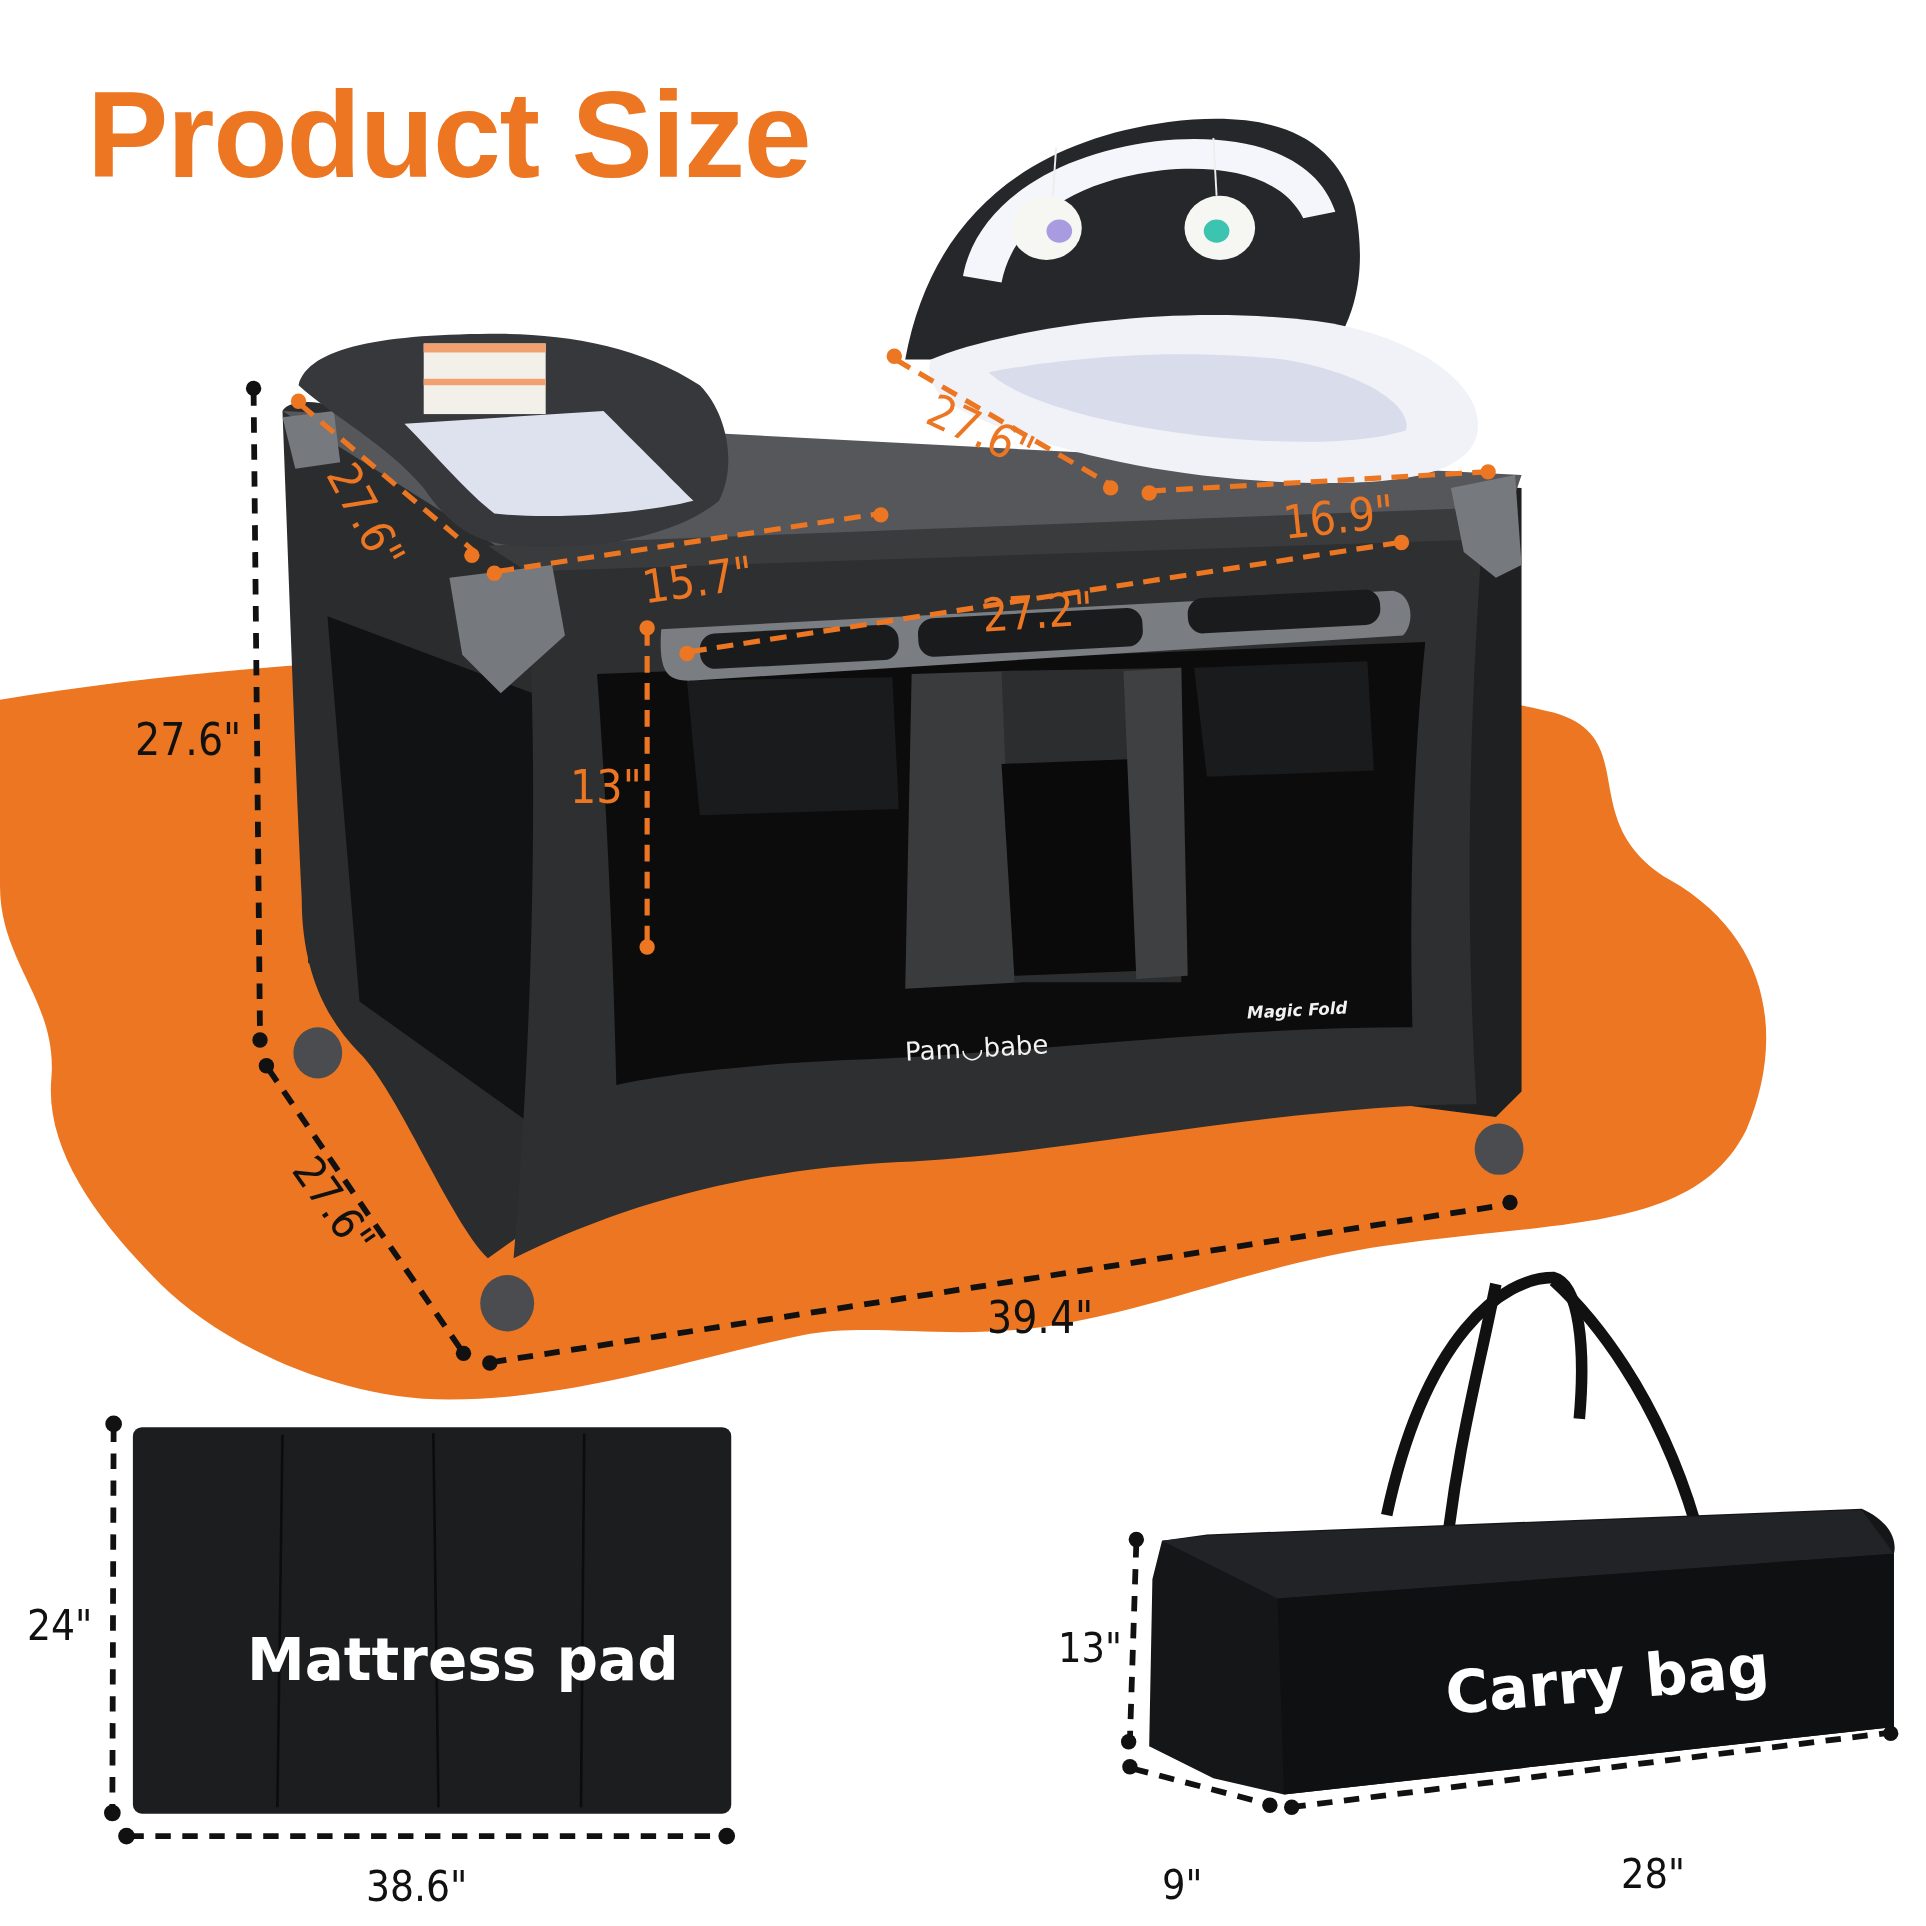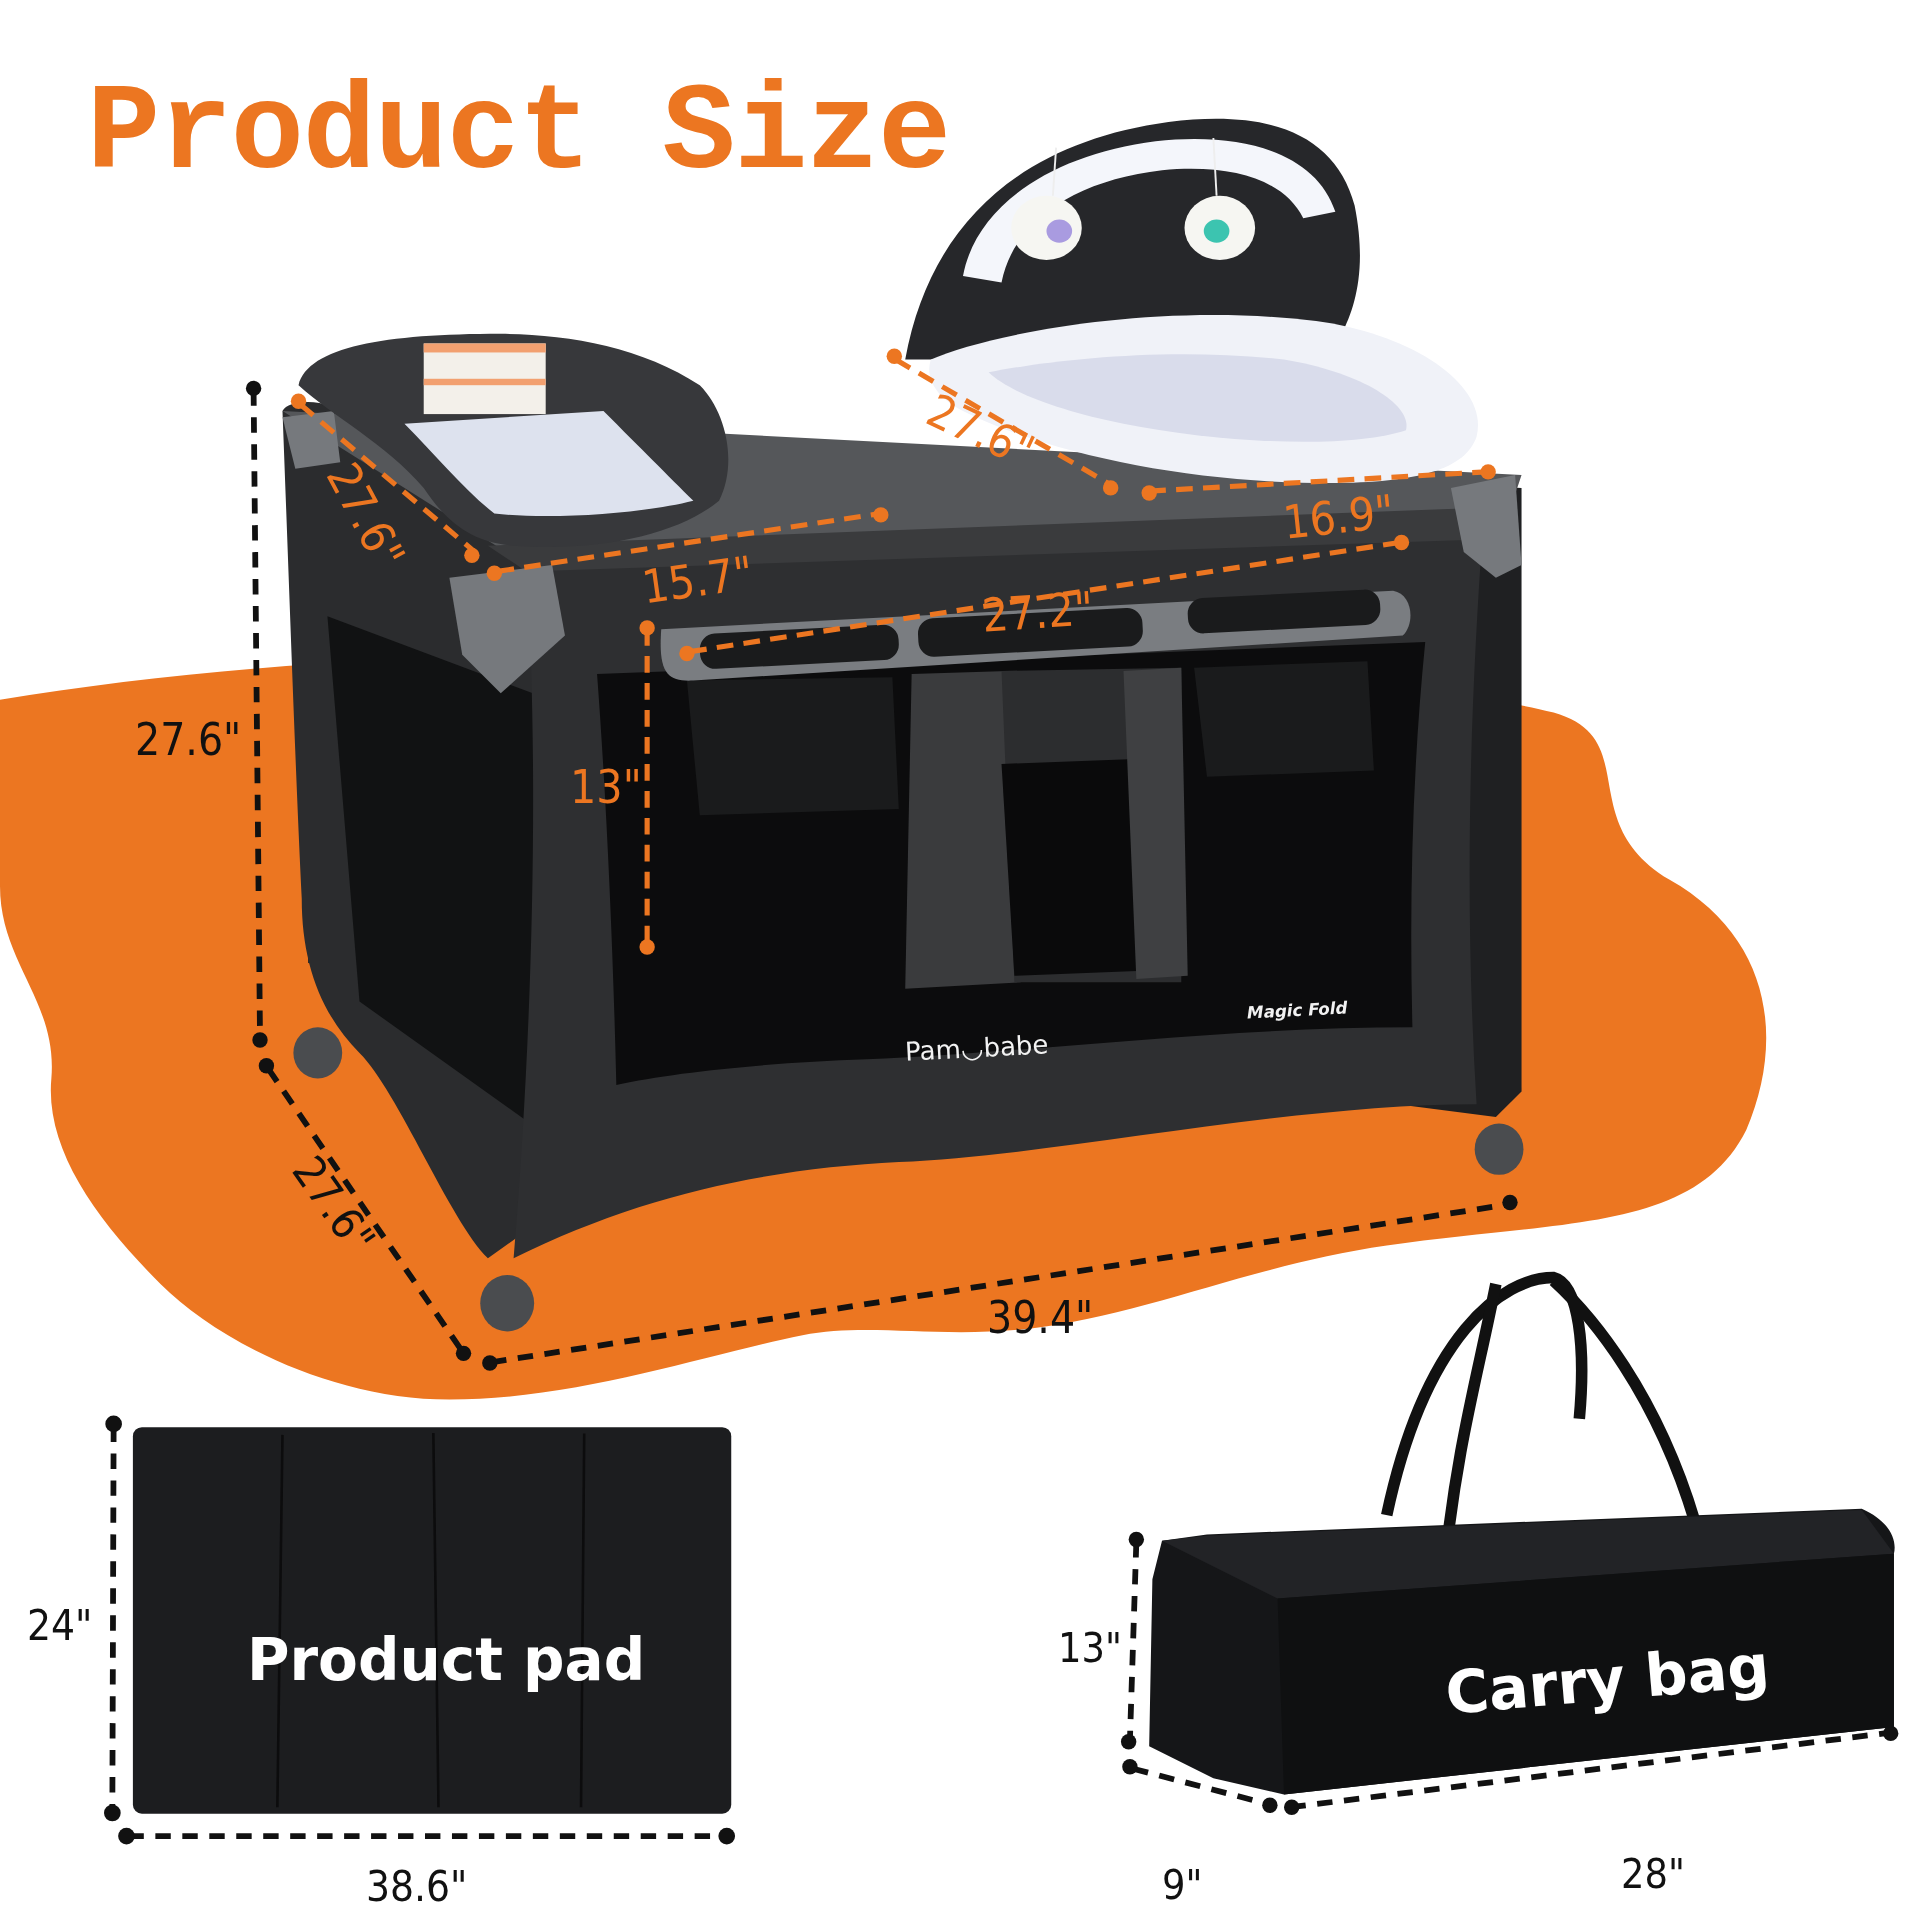--- a/index.html
+++ b/index.html
@@ -1,18 +1,18 @@
 <!DOCTYPE html>
 <html style="font-size:10.3px"><head>
 <meta charset="utf-8">
 <style>
   html,body{margin:0;padding:0;background:#ffffff;}
   body{width:1926px;height:1926px;position:relative;overflow:hidden;font-family:"Liberation Sans","DejaVu Sans",sans-serif;}
   .abs{position:absolute;}
-  #title{left:87px;top:74px;font-size:122px;font-weight:700;color:#EC7621;letter-spacing:-1.3px;line-height:1;font-family:Liberation Mono, monospace;}
+  #title{left:87px;top:74px;font-size:122px;font-weight:700;color:#EC7621;letter-spacing:-1.3px;line-height:1;font-family:Liberation Sans, sans-serif;}
   svg.layer{position:absolute;left:0;top:0;width:1926px;height:1926px;}
   .dim{position:absolute;font-family:"DejaVu Sans Condensed","DejaVu Sans","Liberation Sans",sans-serif;line-height:1;white-space:nowrap;}
   .dim.black{color:#111;font-size:44px;}
   .dim.orange{color:#EC7621;font-size:46px;}
   .big-label{position:absolute;color:#fff;font-weight:700;font-family:"DejaVu Sans","Liberation Sans",sans-serif;line-height:1;white-space:nowrap;}
   .brand{position:absolute;color:#f2f2f2;font-family:"DejaVu Sans","Liberation Sans",sans-serif;white-space:nowrap;line-height:1;}
 </style>
 </head>
 <body>
 
@@ -152,21 +152,21 @@
 <div class="dim orange" style="left:982px;top:589px;transform:rotate(-4deg);">27.2"</div>
 <div class="dim orange" style="left:570px;top:764px;">13"</div>
 
 <div class="dim black" style="left:135px;top:718px;">27.6"</div>
 <div class="dim black" style="left:321px;top:1149px;transform:rotate(55deg);transform-origin:left top;">27.6"</div>
 <div class="dim black" style="left:987px;top:1296px;">39.4"</div>
 
 <div class="brand" style="left:905px;top:1035px;font-size:26px;transform:rotate(-3deg);">Pam◡babe</div>
 <div class="brand" style="left:1247px;top:1002px;font-size:16.7px;font-weight:700;font-style:italic;transform:rotate(-3deg);">Magic Fold</div>
 
-<div class="big-label" style="left:247px;top:1631px;font-size:58px;">Product pad</div>
+<div class="big-label" style="left:247px;top:1631px;font-size:58px;">Mattress pad</div>
 <div class="dim black" style="left:27px;top:1605px;font-size:42px;">24"</div>
 <div class="dim black" style="left:366px;top:1866px;font-size:42px;">38.6"</div>
 
 <div class="big-label" style="left:1445px;top:1650px;font-size:59px;transform:rotate(-5deg);">Carry bag</div>
 <div class="dim black" style="left:1058px;top:1628px;font-size:41px;">13"</div>
 <div class="dim black" style="left:1162px;top:1865px;font-size:41px;">9"</div>
 <div class="dim black" style="left:1621px;top:1854px;font-size:41px;">28"</div>
 
 
 </body></html>

